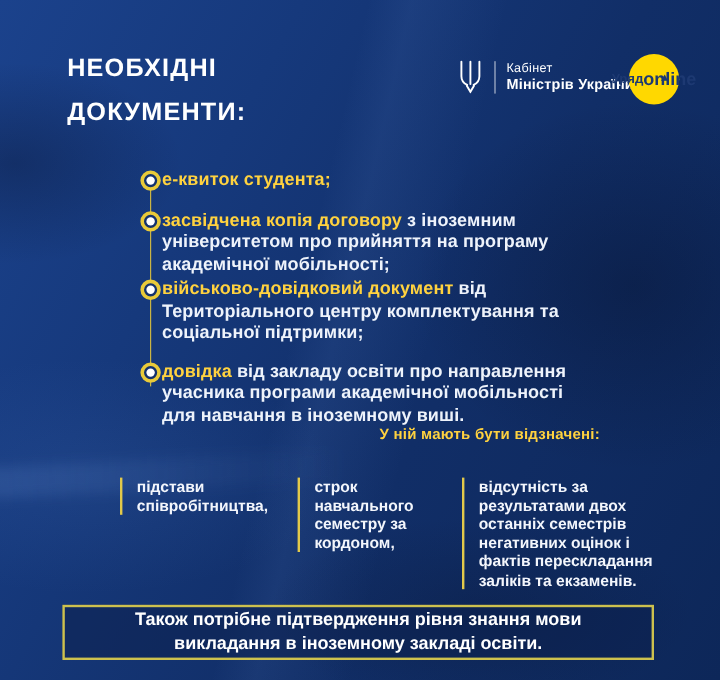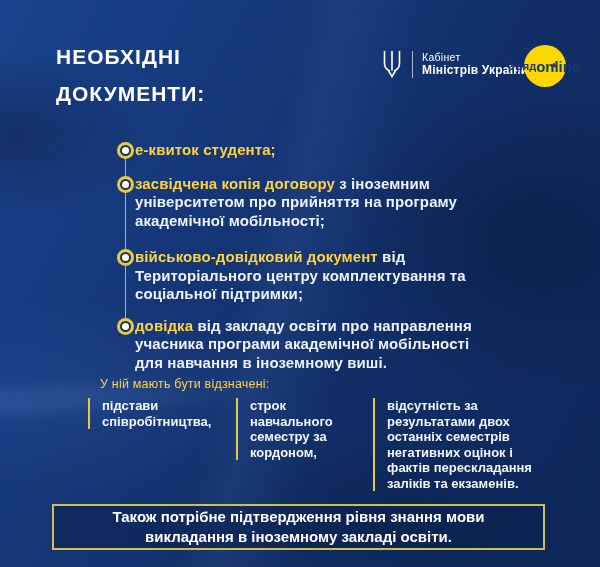--- a/index.html
+++ b/index.html
@@ -41,37 +41,37 @@
   .badge .b2{font-size:15px;font-weight:600;}
   .badge .cursor{position:absolute;right:9px;top:18px;width:0;height:0;
     border-left:5px solid #1d3972;border-top:3px solid transparent;
     border-bottom:3px solid transparent;transform:rotate(32deg);}
 
   
   .doc-list{position:absolute;left:117px;top:141px;width:356px;}
   .connector{position:absolute;left:8px;top:9px;width:1px;height:172px;background:rgba(233,202,57,.85);}
   .doc-item{position:relative;display:flex;gap:1px;align-items:flex-start;}
   .doc-item.m1{margin-bottom:15px;}
-  .doc-item.m2{margin-bottom:18px;}
+  .doc-item.m2{margin-bottom:2px;}
   .doc-item.m3{margin-bottom:13px;justify-content:space-between;}
   .bullet{flex:0 0 auto;width:11px;height:11px;margin-top:1px;border-radius:50%;
     border:3px solid #e9ca39;background:#13316d;position:relative;}
   .bullet::after{content:"";position:absolute;left:2px;top:2px;width:7px;height:7px;
     border-radius:50%;background:#ffffff;}
   .doc-text{margin:0;font-size:15px;line-height:18.5px;font-weight:700;
     color:#eef3fb;letter-spacing:.1px;}
   .hl{color:#ffd23f;}
 
   
-  .details-heading{position:absolute;left:100px;top:377px;width:400px;text-align:left;
-    font-size:12.5px;font-weight:400;color:#ffd23f;letter-spacing:.2px;}
+  .details-heading{position:absolute;left:100px;top:355px;width:400px;text-align:right;
+    font-size:12.5px;font-weight:700;color:#ffd23f;letter-spacing:.2px;}
 
   
   .col{position:absolute;top:398px;box-sizing:border-box;border-left:2px solid #e2c94a;
-    padding-left:12px;font-size:13px;line-height:15.5px;font-weight:700;color:#f3f6fc;}
+    padding-left:12px;font-size:13px;line-height:15.5px;font-weight:700;color:#f3f6fc;margin-left:12px;}
   .col1{left:88px;width:150px;}
   .col2{left:236px;width:122px;}
   .col3{left:373px;width:162px;}
 
   
   .note-box{position:absolute;left:52px;top:504px;width:493px;height:46px;
     box-sizing:border-box;border:2px solid #cdc14e;background:rgba(12,32,78,.55);
     display:flex;align-items:center;justify-content:center;}
   .note-box p{margin:0;width:420px;text-align:center;font-size:15px;line-height:20px;
     font-weight:700;color:#ffffff;}

